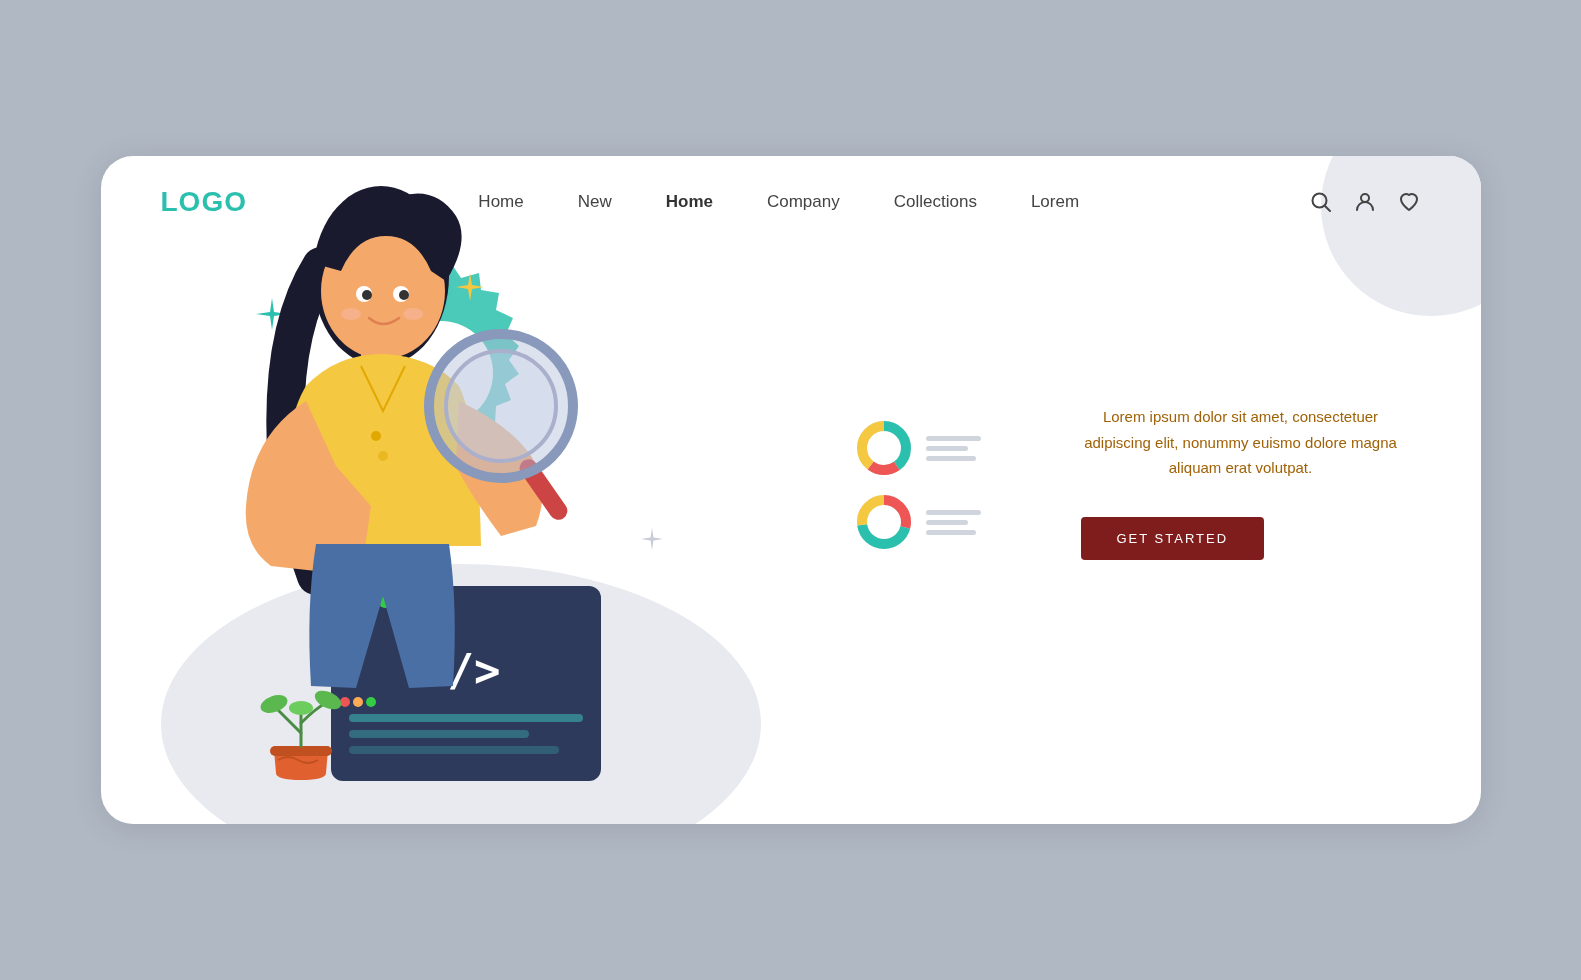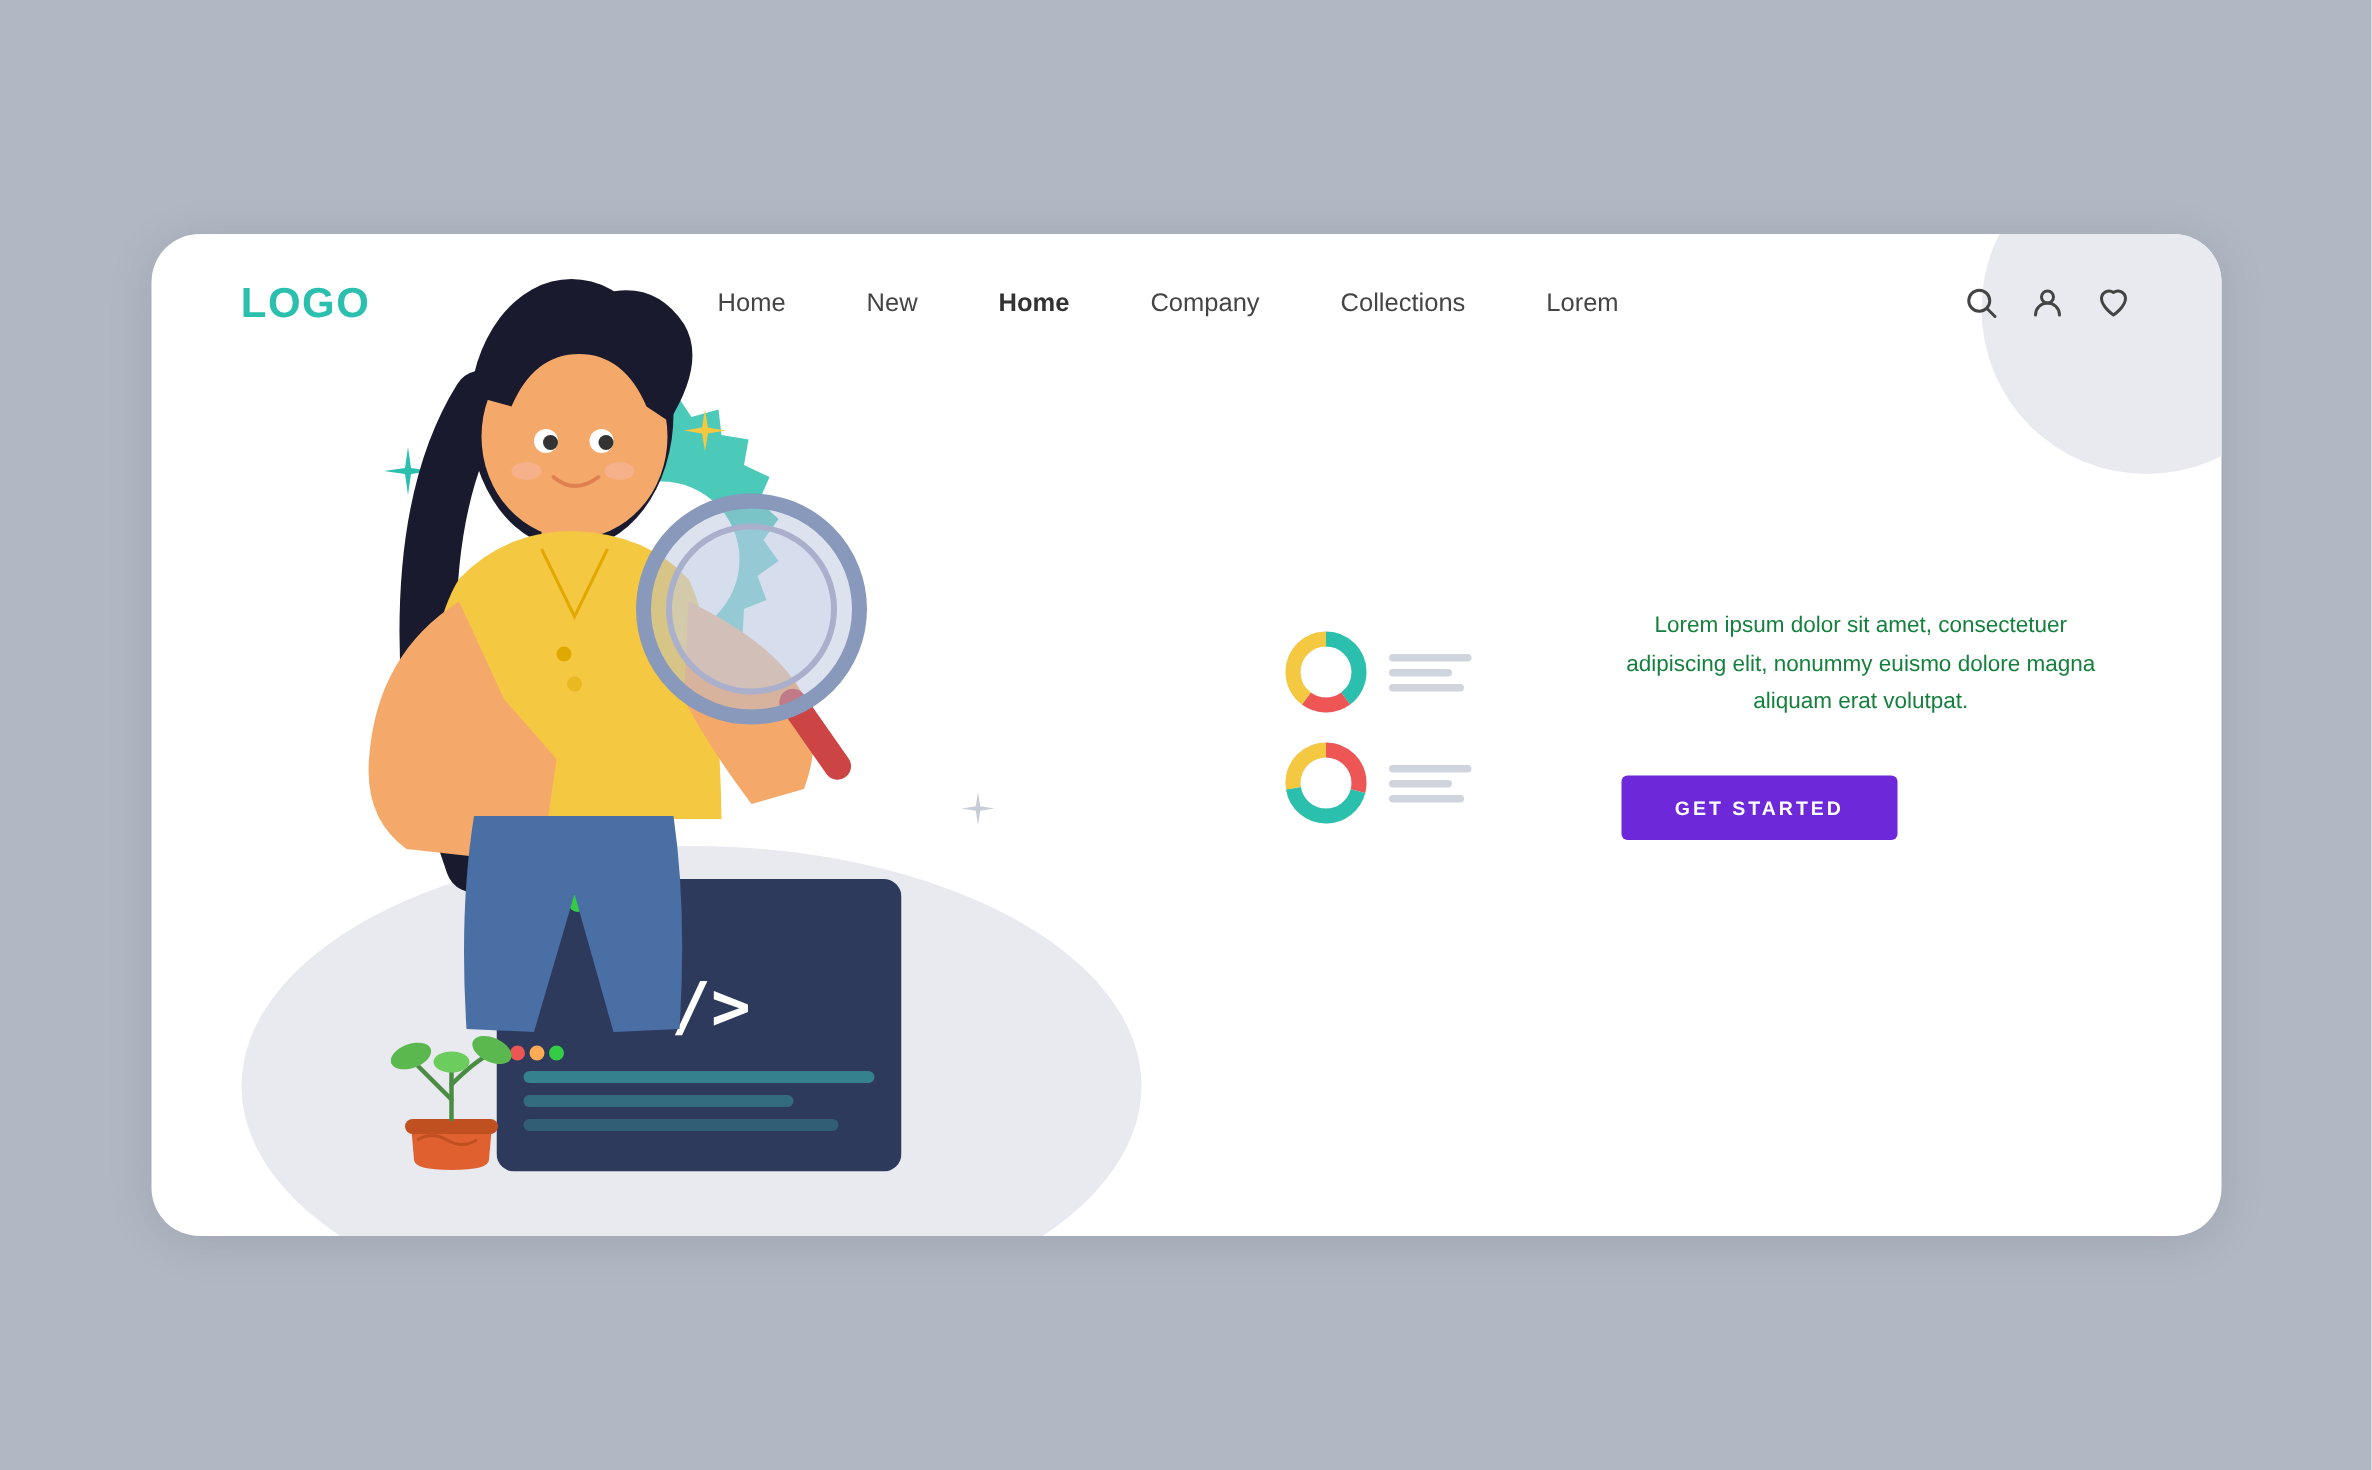--- a/index.html
+++ b/index.html
@@ -209,34 +209,34 @@
       font-size: 72px;
       font-weight: 900;
       color: #4a4f8a;
       letter-spacing: 4px;
       line-height: 1;
       margin-bottom: 22px;
     }
 
     .description {
       font-size: 15px;
-      color: #15803d;
+      color: #a16207;
       line-height: 1.7;
       text-align: center;
       margin-bottom: 36px;
       max-width: 320px;
     }
 
     .cta-button {
-      background: #6d28d9;
+      background: #7f1d1d;
       color: #fff;
       border: none;
       padding: 14px 36px;
       font-size: 13px;
-      font-weight: 700;
+      font-weight: 400;
       letter-spacing: 2px;
       border-radius: 4px;
       cursor: pointer;
       text-transform: uppercase;
     }
 
     
     svg { display: block; }
 
     

